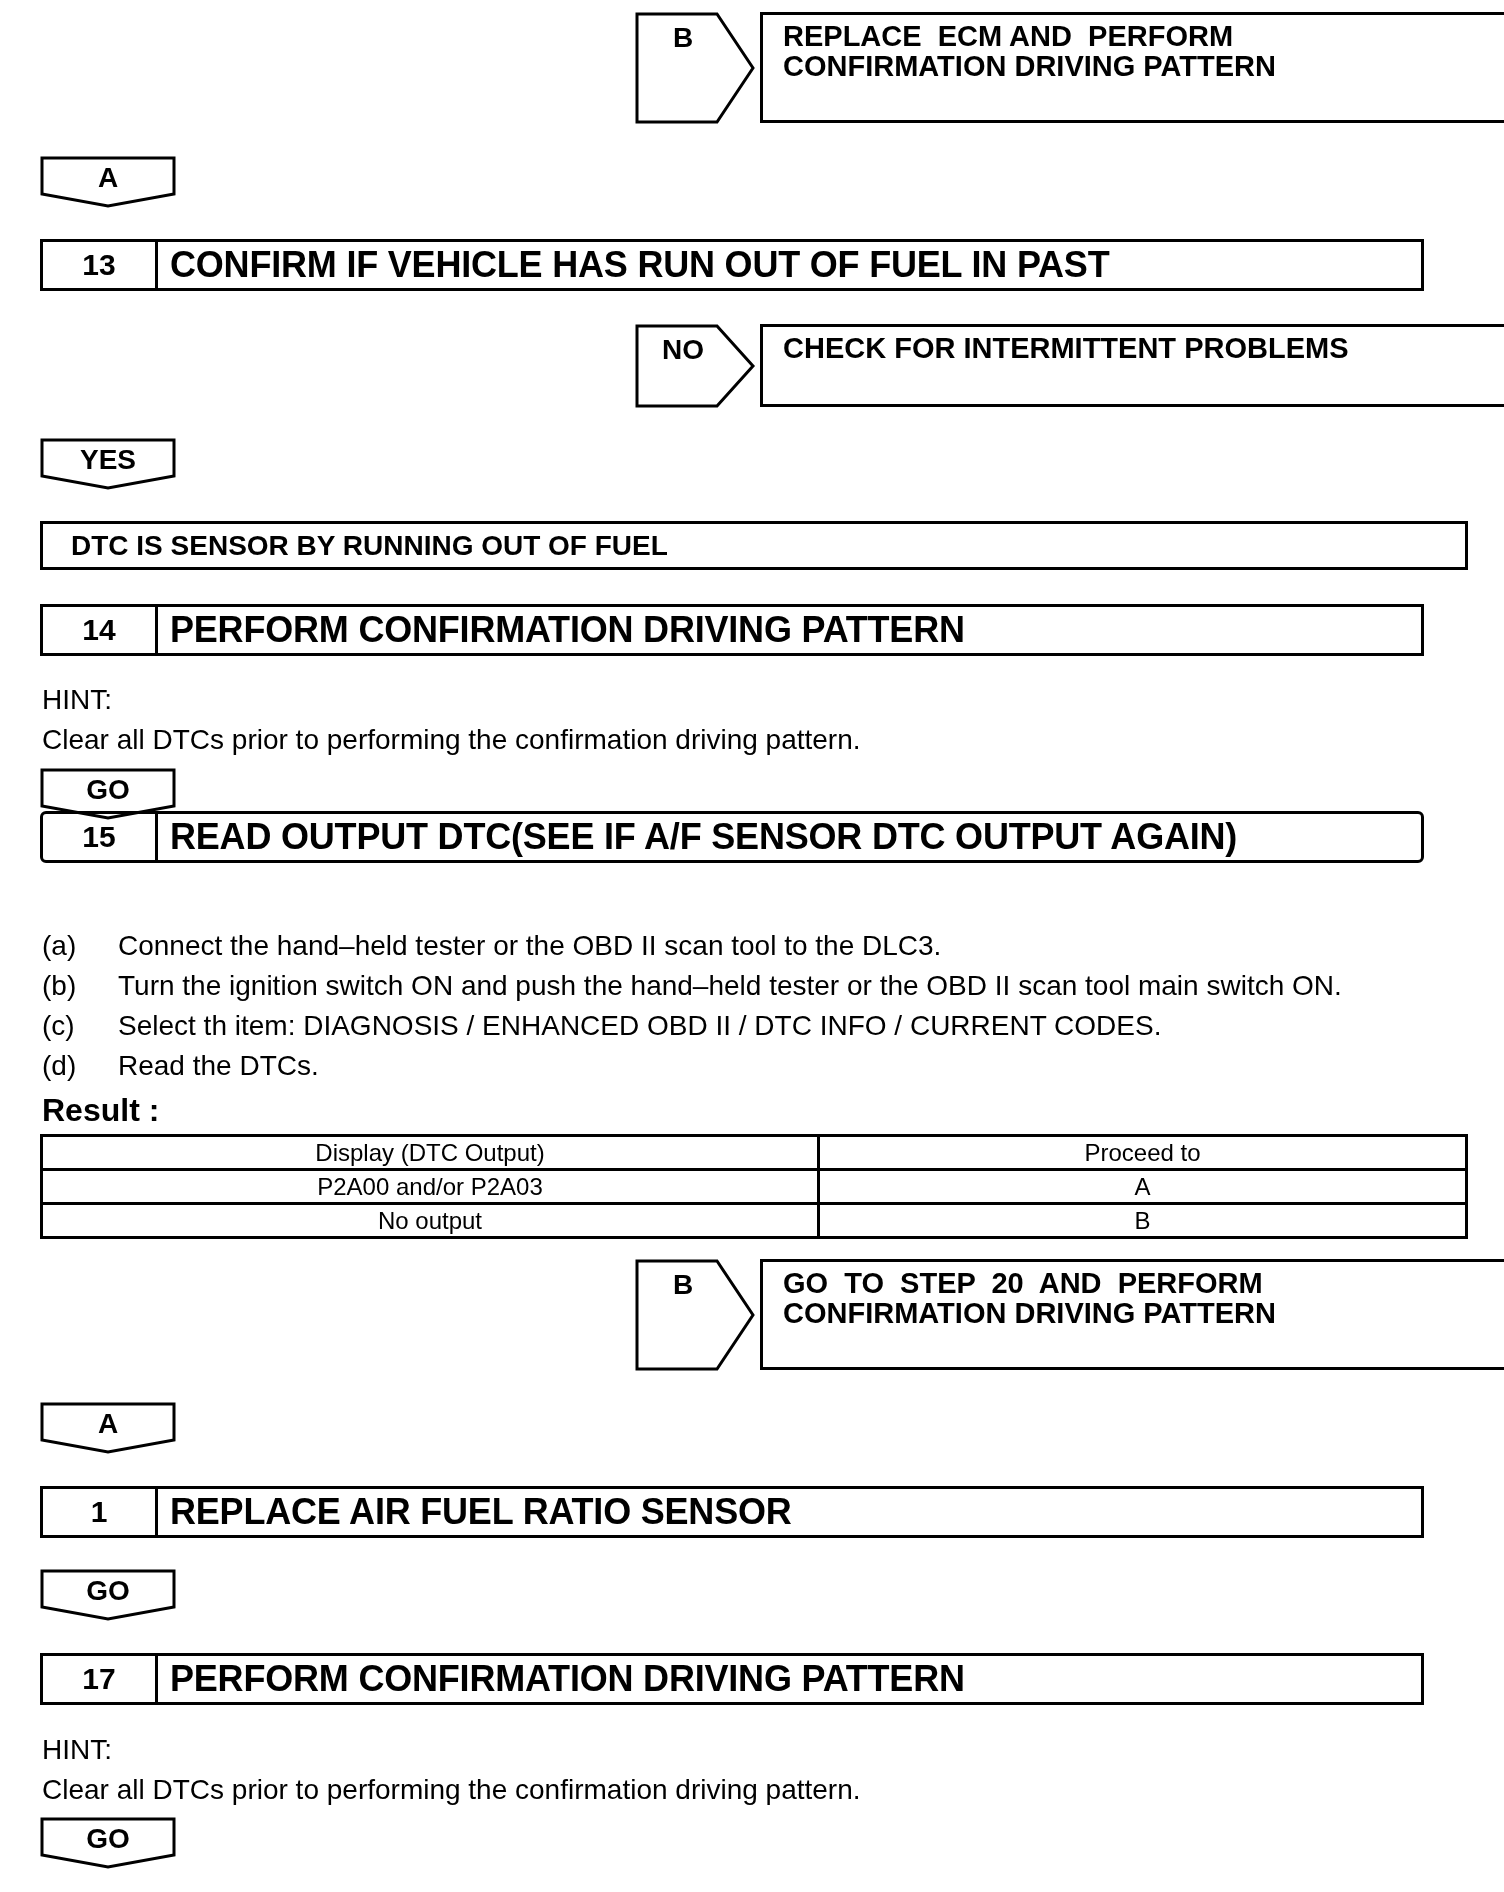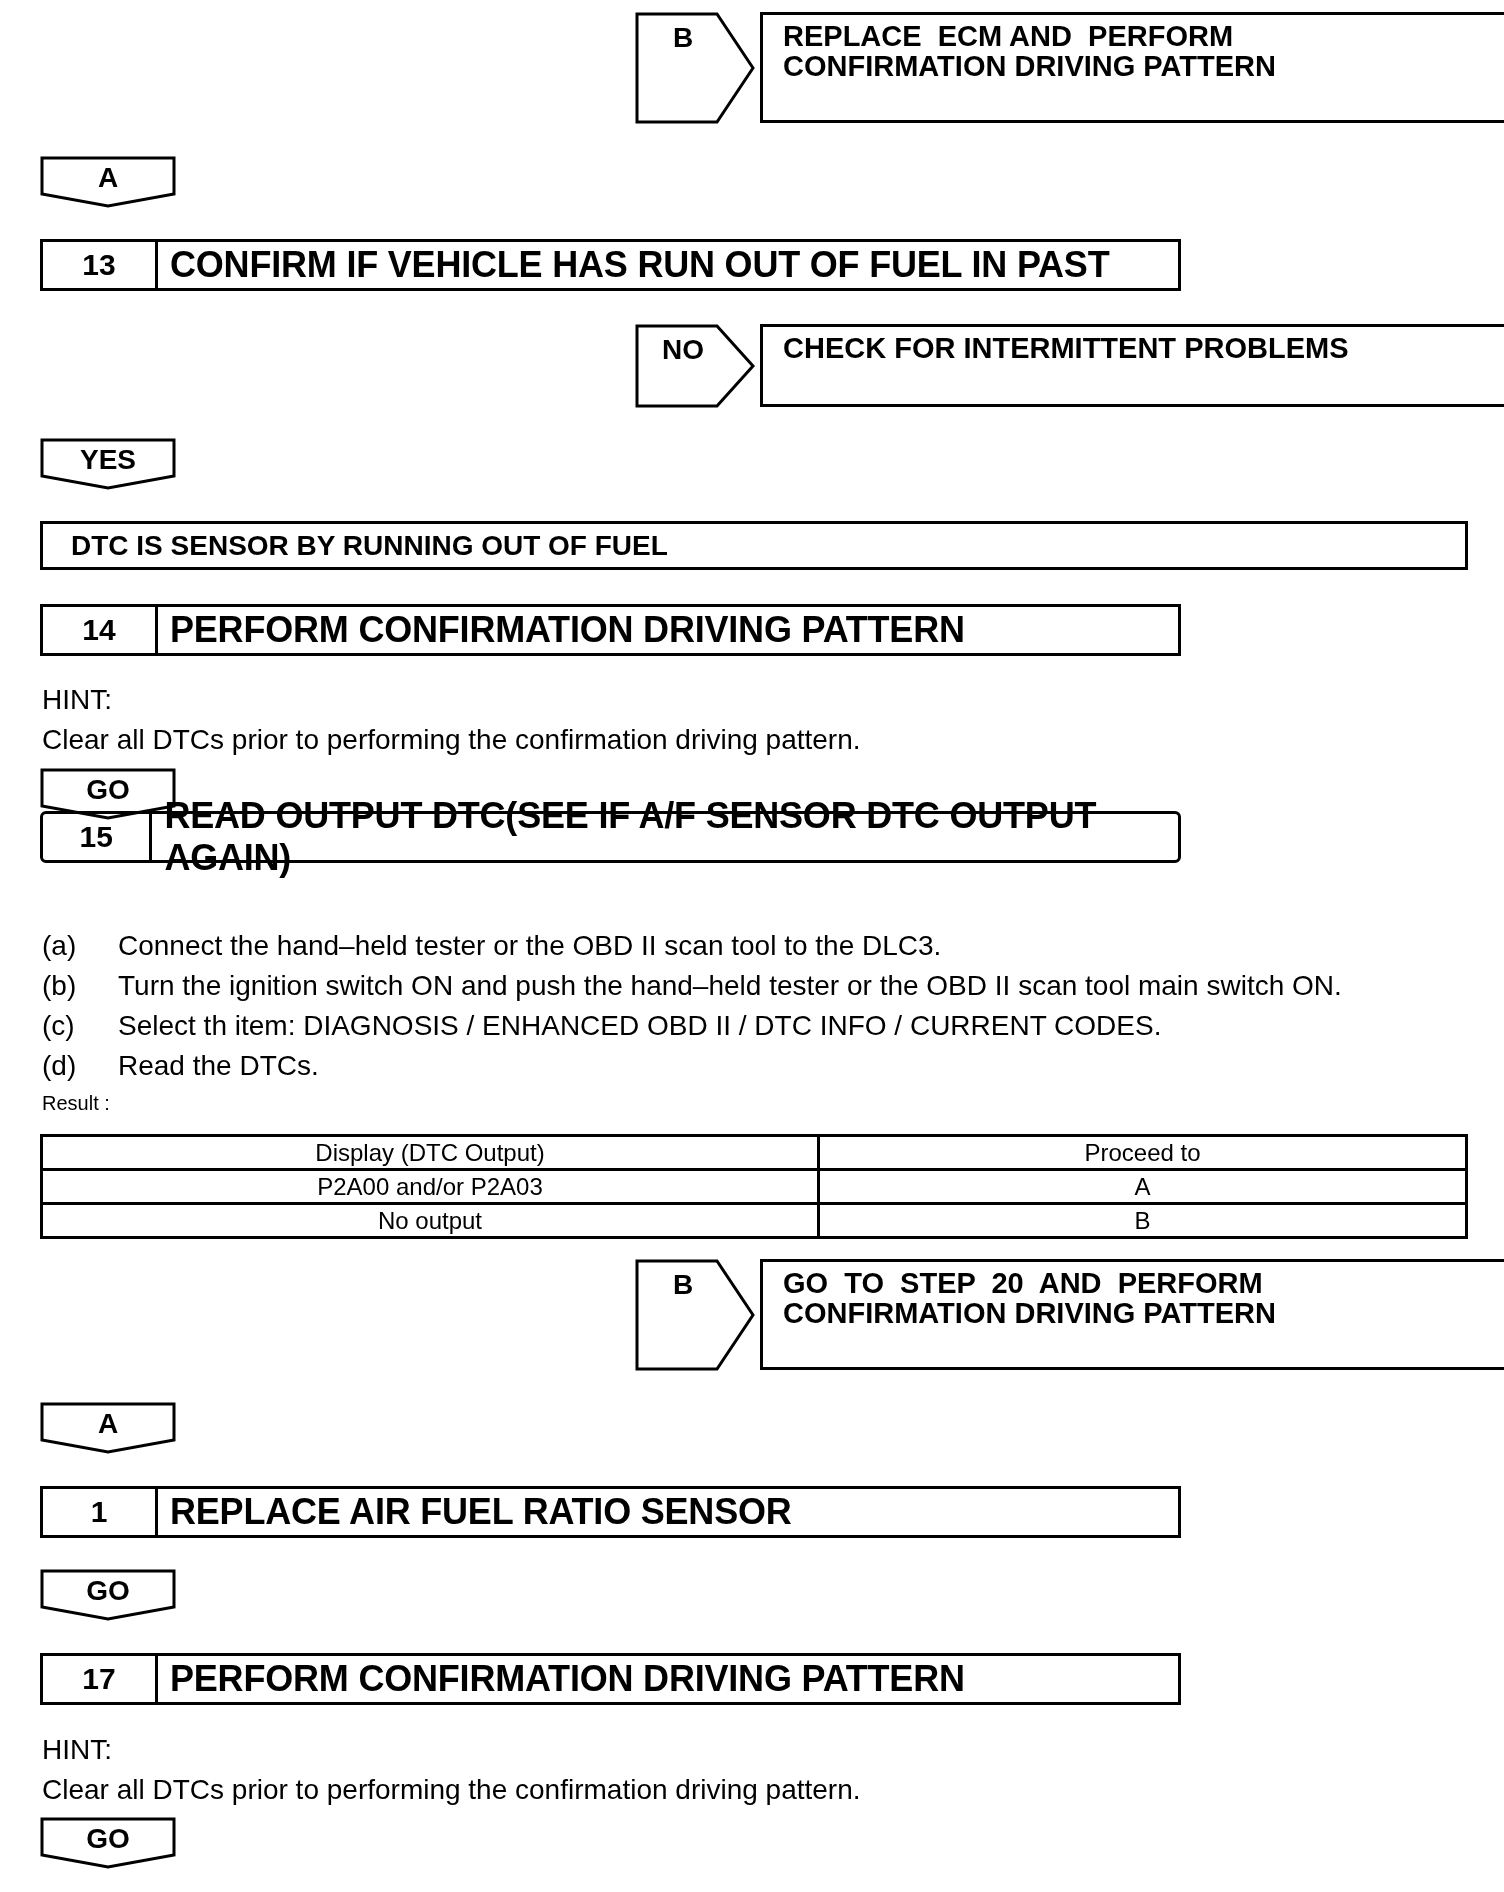--- a/index.html
+++ b/index.html
@@ -1,20 +1,20 @@
 <!DOCTYPE html>
 <html><head>
 <meta charset="utf-8">
 <style>
   html, body { margin: 0; padding: 0; background: #ffffff; }
   body { width: 1504px; height: 1892px; position: relative; overflow: hidden;
          font-family: "Liberation Sans", sans-serif; color: #000; }
   .box { position: absolute; border: 3px solid #000; box-sizing: border-box; background: #fff; }
-  .step { position: absolute; left: 40px; width: 1141px; height: 52px;
-          border: 3px solid #000; box-sizing: border-box; display: flex; }
+  .step { position: absolute; left: 40px; width: 1384px; height: 52px;
+          border: 3px solid #000; box-sizing: border-box; display: flex; text-align: right; }
   .step .num { width: 112px; border-right: 3px solid #000; display: flex; align-items: center;
                justify-content: center; font-weight: bold; font-size: 30px; }
   .step .title { padding-left: 12px; display: flex; align-items: center; font-weight: bold;
                  font-size: 36px; letter-spacing: -0.2px; }
   .down-arrow { position: absolute; left: 40px; width: 136px; height: 52px; }
   .down-arrow svg { position: absolute; left: 0; top: 0; }
   .down-arrow .lbl { position: absolute; left: 0; width: 136px; top: 6px; text-align: center;
                      font-weight: bold; font-size: 28px; }
   .side-arrow { position: absolute; left: 635px; width: 124px; height: 112px; }
   .side-arrow svg { position: absolute; left: 0; top: 0; }
@@ -22,21 +22,21 @@
                      font-weight: bold; font-size: 28px; }
   .side-box { position: absolute; left: 760px; width: 808px; border: 3px solid #000;
               box-sizing: border-box; padding: 6px 20px; font-weight: bold; font-size: 29px;
               line-height: 30px; }
   .para { position: absolute; left: 42px; font-size: 28px; }
   .list-item { position: absolute; left: 42px; font-size: 28px; white-space: nowrap; }
   .list-item .marker { display: inline-block; width: 76px; }
   table.result { position: absolute; left: 40px; top: 1134px; width: 1428px;
                  border-collapse: collapse; font-size: 24px; }
   table.result td { border: 3px solid #000; text-align: center; height: 31px; padding: 0; }
-  .result-label { position: absolute; left: 42px; top: 1092px; font-weight: normal; font-size: 20px; text-align: center; }
+  .result-label { position: absolute; left: 42px; top: 1092px; font-weight: bold; font-size: 32px; text-align: center; }
 </style>
 </head>
 <body>
 
 <div class="side-arrow" style="top:12px;">
   <svg width="124" height="112">
     <polygon points="2,2 82,2 118,56 82,110 2,110" fill="#fff" stroke="#000" stroke-width="3"></polygon>
   </svg>
   <div class="lbl">B</div>
 </div>

